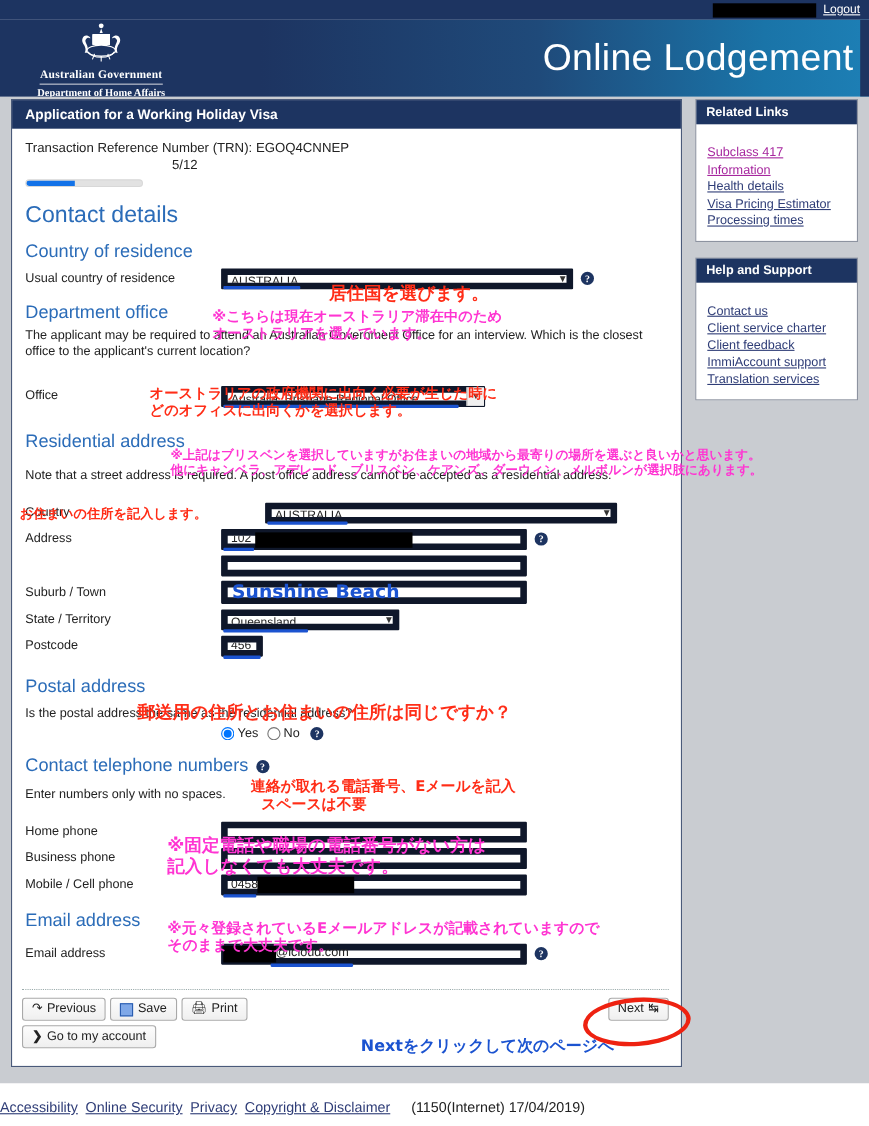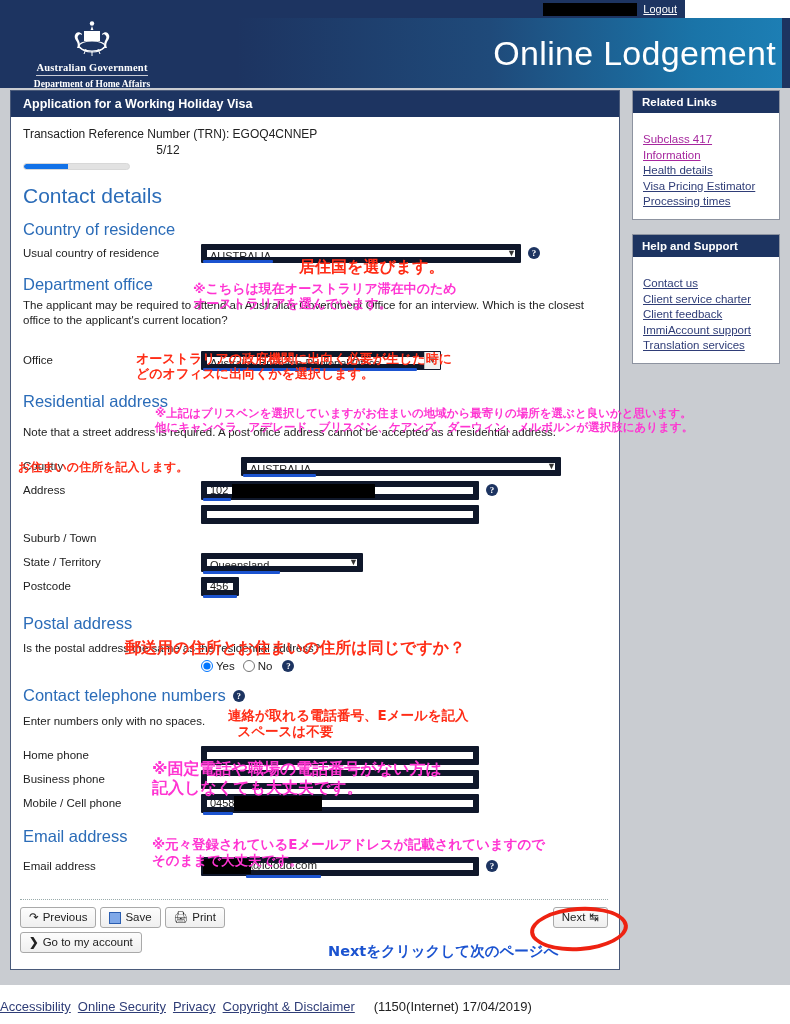--- a/index.html
+++ b/index.html
@@ -10,21 +10,21 @@
     background: #ffffff;
     font-family: "Liberation Sans", sans-serif;
     font-size: 12px;
     color: #222;
     overflow: hidden;
     position: relative;
   }
 
   
   #topbar {
-    position: absolute; left: 0; top: 0; width: 685px; height: 18px;
+    position: absolute; left: 0; top: 0; width: 790px; height: 18px;
     background: #1d3461;
   }
   #topbar .tb-inner {
     position: absolute; right: 0; top: 0; height: 18px;
     display: flex; align-items: center; gap: 6px;
   }
   .redacted {
     background: #000; display: inline-block; height: 13px;
   }
   #logout-link {
@@ -303,20 +303,24 @@
         <span class="helpicon">?</span>
       </div>
 
       <div class="row">
         <div class="lbl"></div>
         <input class="fld" style="width: 278px;" value="">
       </div>
 
       <div class="row">
         <div class="lbl">Suburb / Town</div>
+        <div class="ctrl-wrap">
+          <input class="fld" style="width: 278px; height: 21px;">
+          <span class="handwrite-blue" style="position:absolute; left:10px; top:1px;">Sunshine Beach</span>
+        </div>
       </div>
 
       <div class="row">
         <div class="lbl">State / Territory</div>
         <div class="ctrl-wrap">
           <select class="fld" style="width:162px;">
             <option>Queensland</option>
           </select>
           <span class="selarrow">▼</span>
           <span class="uline" style="left:2px; width:77px; bottom:-2px;"></span>

